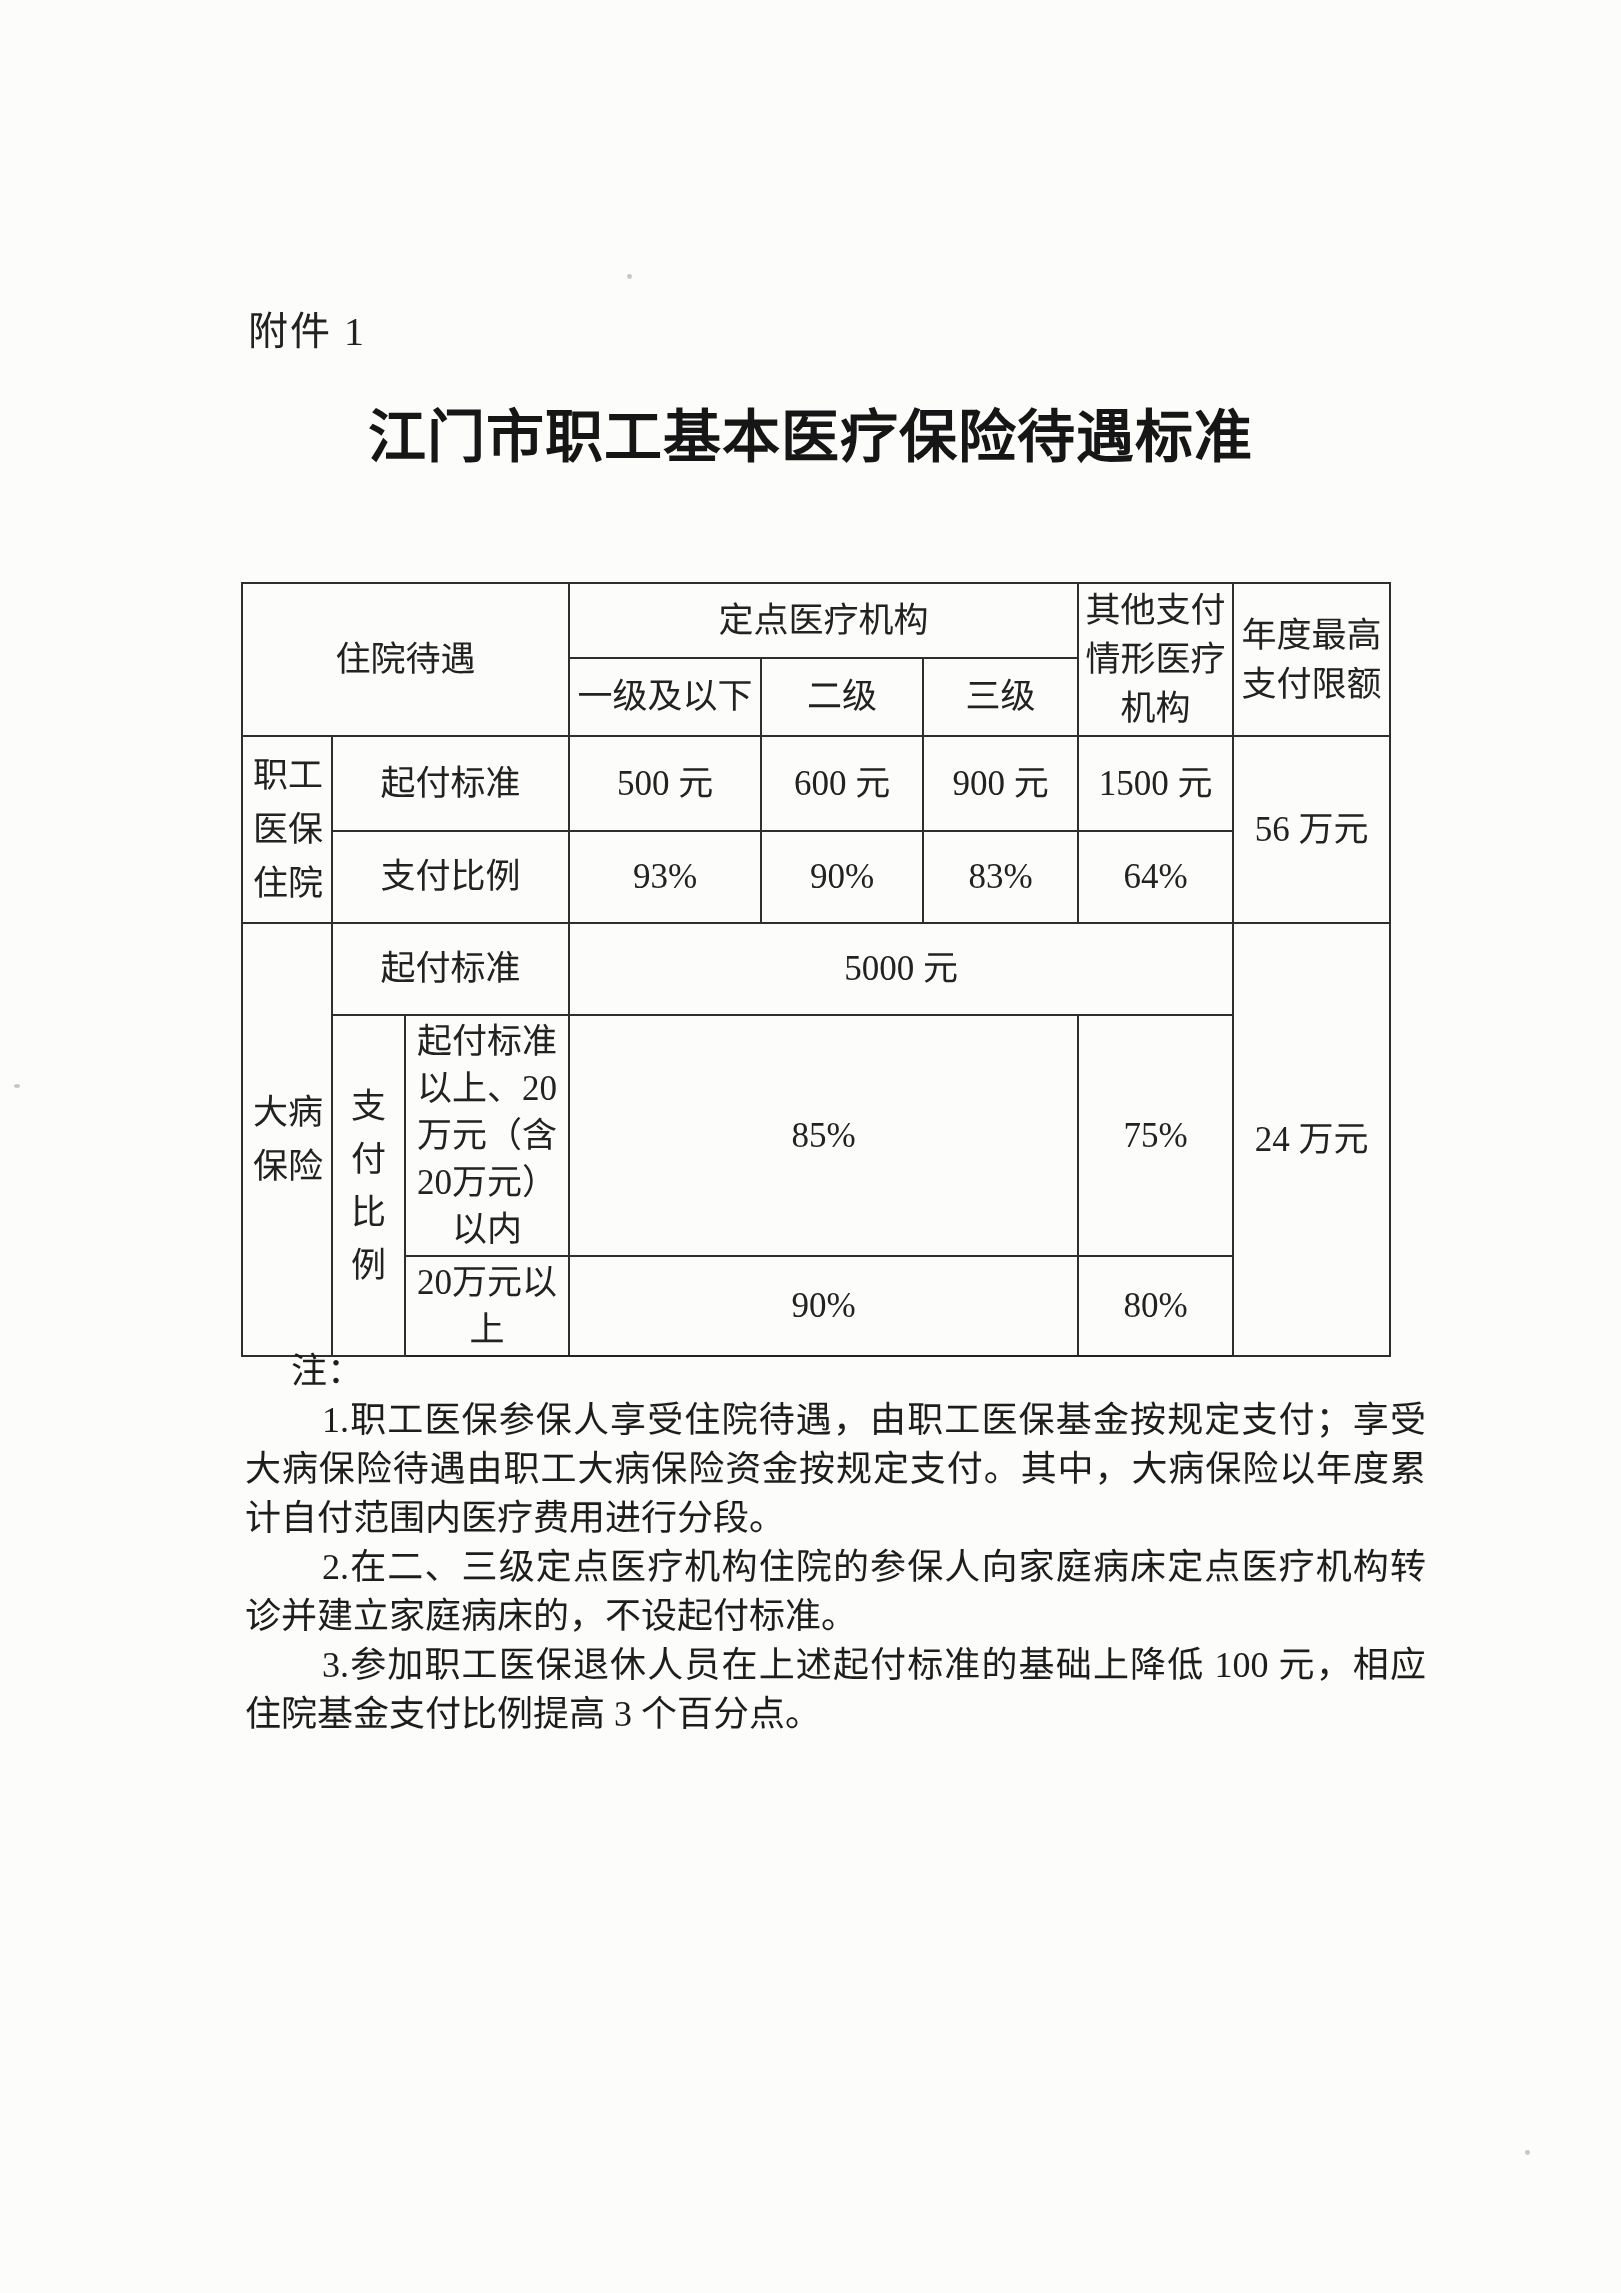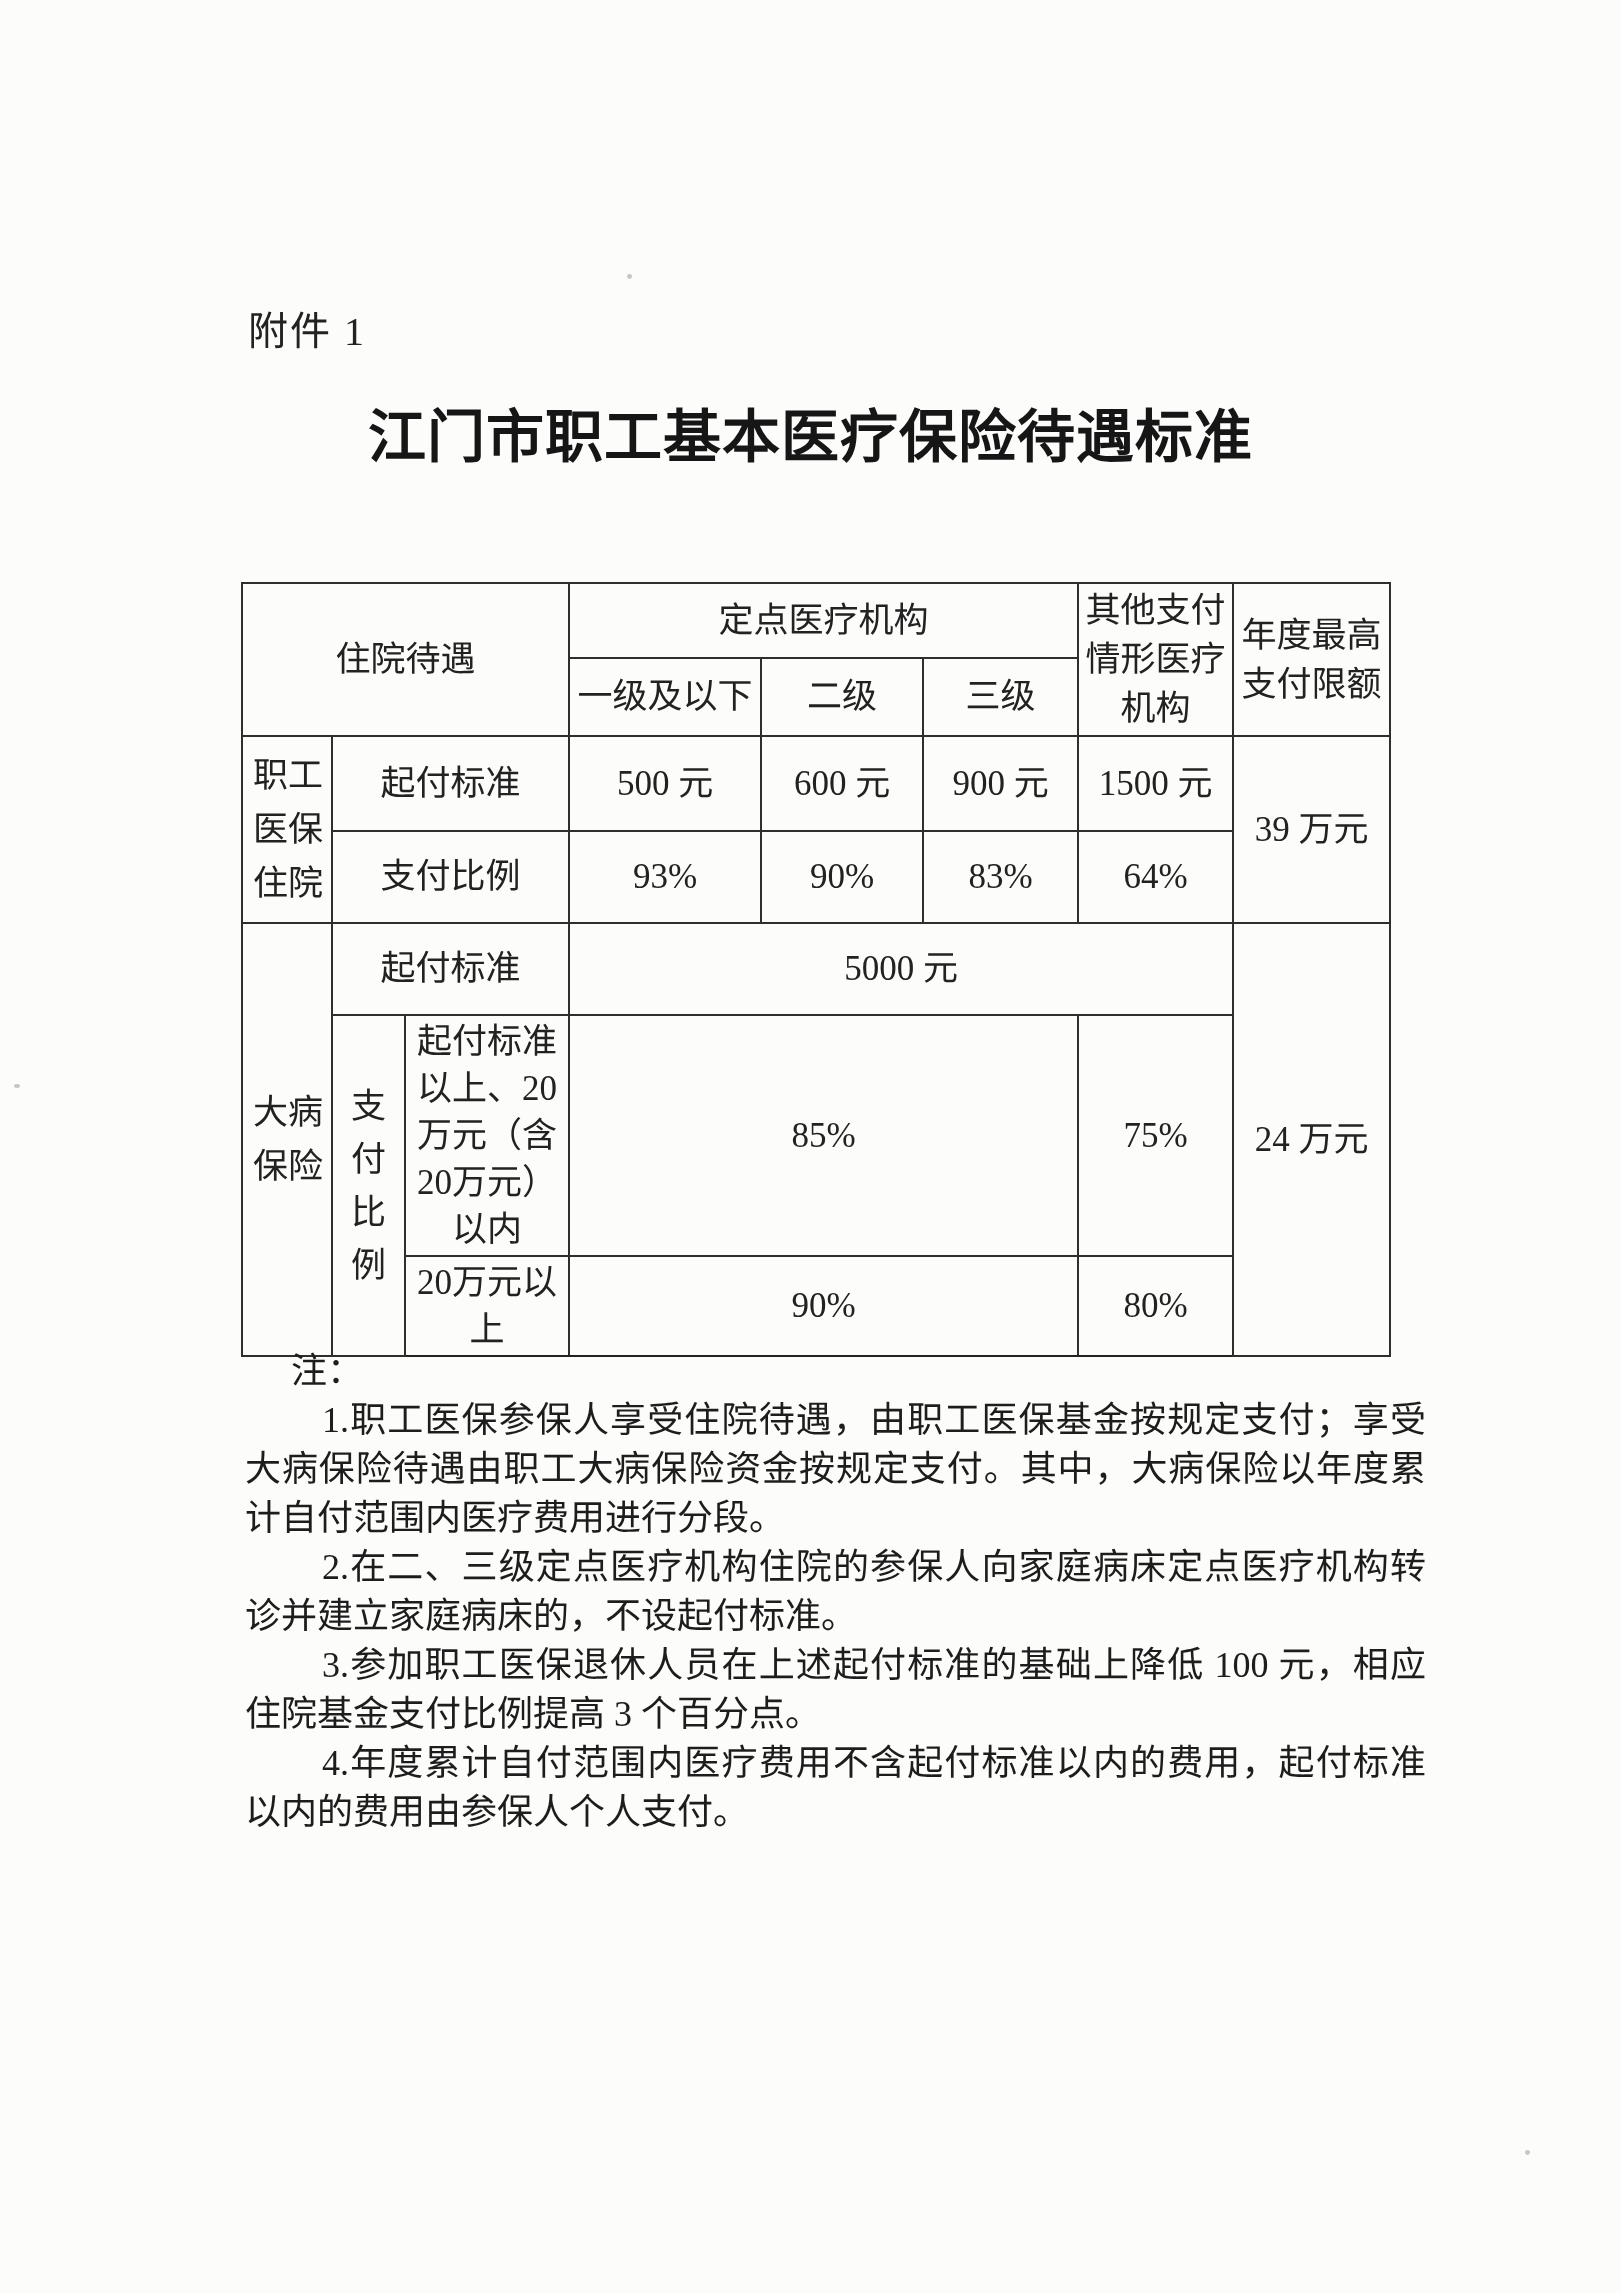--- a/index.html
+++ b/index.html
@@ -96,21 +96,21 @@
 
       <tr style="height:95px">
         <td rowspan="2">
             <div class="stack-label">职工医保住院</div>
           </td>
         <td colspan="2">起付标准</td>
         <td>500 元</td>
         <td>600 元</td>
         <td>900 元</td>
         <td>1500 元</td>
-        <td rowspan="2">39 万元</td>
+        <td rowspan="2">56 万元</td>
       </tr>
       <tr style="height:92px">
         <td colspan="2">支付比例</td>
         <td>93%</td>
         <td>90%</td>
         <td>83%</td>
         <td>64%</td>
       </tr>
 
       <tr style="height:92px">
@@ -139,21 +139,20 @@
         <td>80%</td>
       </tr>
     </tbody>
   </table>
 
   <div class="notes">
     <p class="notes-heading">注：</p>
     <p class="note">1.职工医保参保人享受住院待遇，由职工医保基金按规定支付；享受大病保险待遇由职工大病保险资金按规定支付。其中，大病保险以年度累计自付范围内医疗费用进行分段。</p>
     <p class="note">2.在二、三级定点医疗机构住院的参保人向家庭病床定点医疗机构转诊并建立家庭病床的，不设起付标准。</p>
     <p class="note">3.参加职工医保退休人员在上述起付标准的基础上降低 100 元，相应住院基金支付比例提高 3 个百分点。</p>
-    <p class="note">4.年度累计自付范围内医疗费用不含起付标准以内的费用，起付标准以内的费用由参保人个人支付。</p>
   </div>
 
   <div class="speck s1"></div>
   <div class="speck s2"></div>
   <div class="speck s3"></div>
 
 </div>
 
 
 </body></html>

